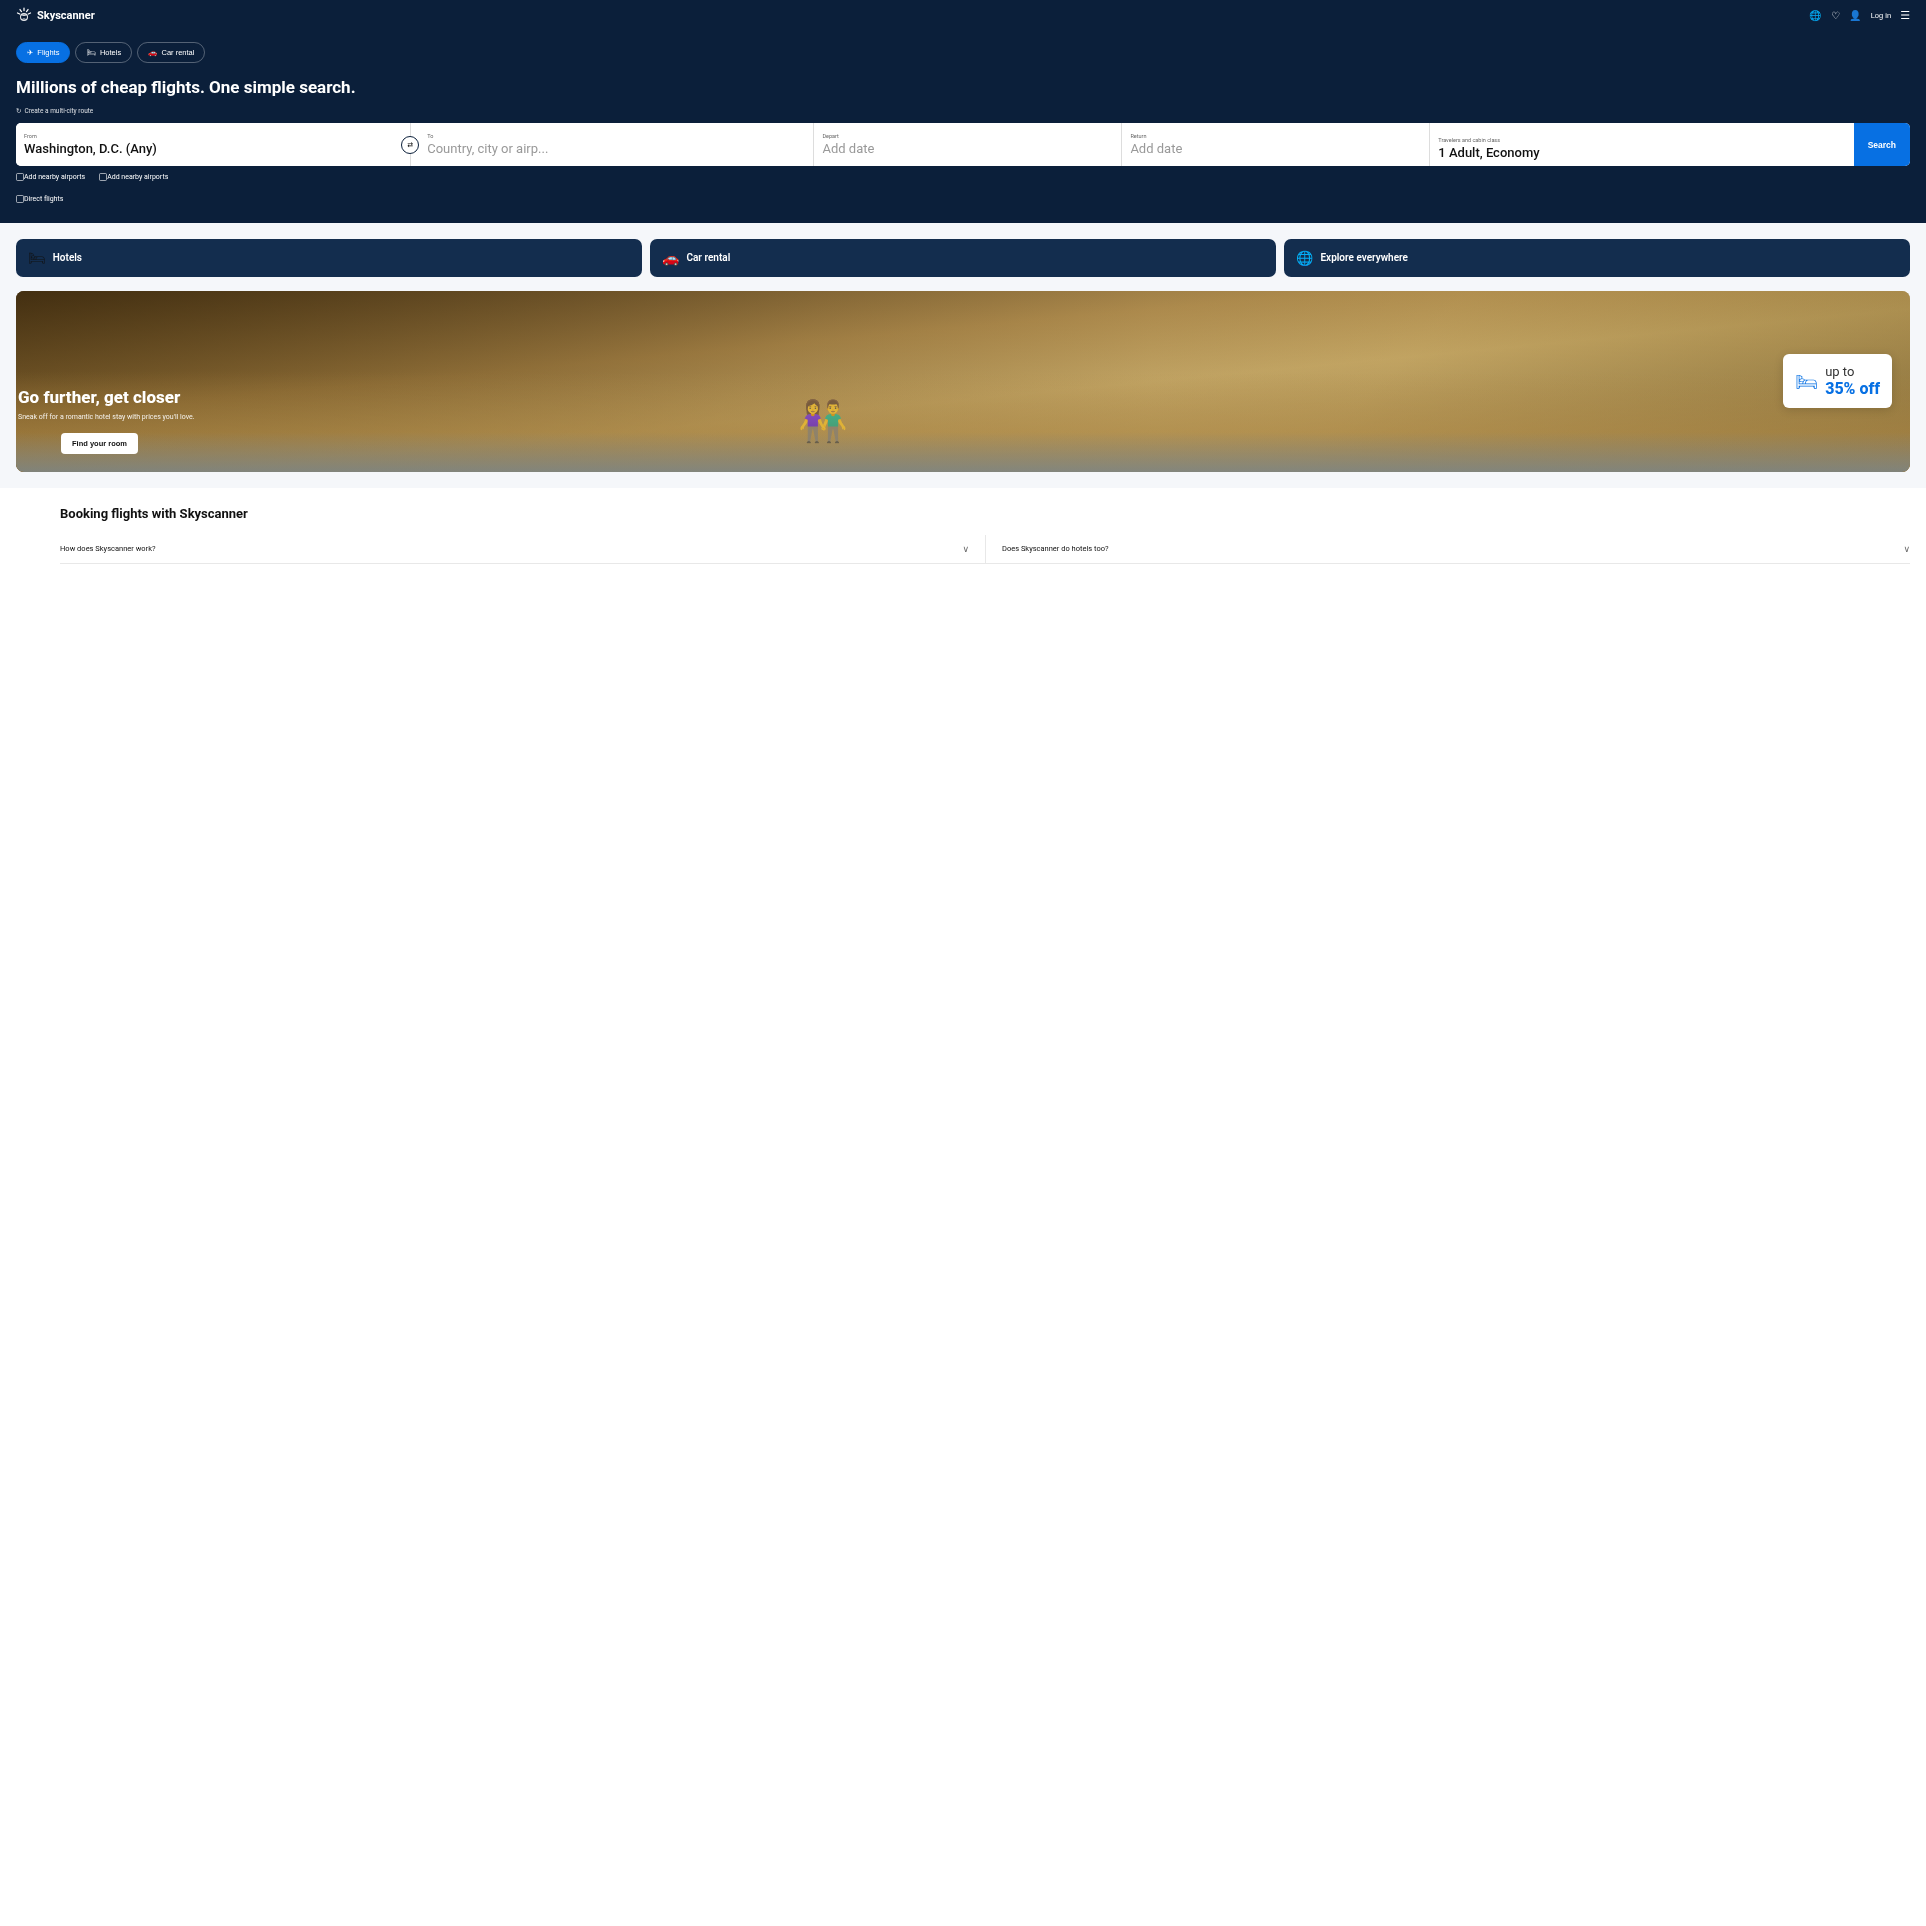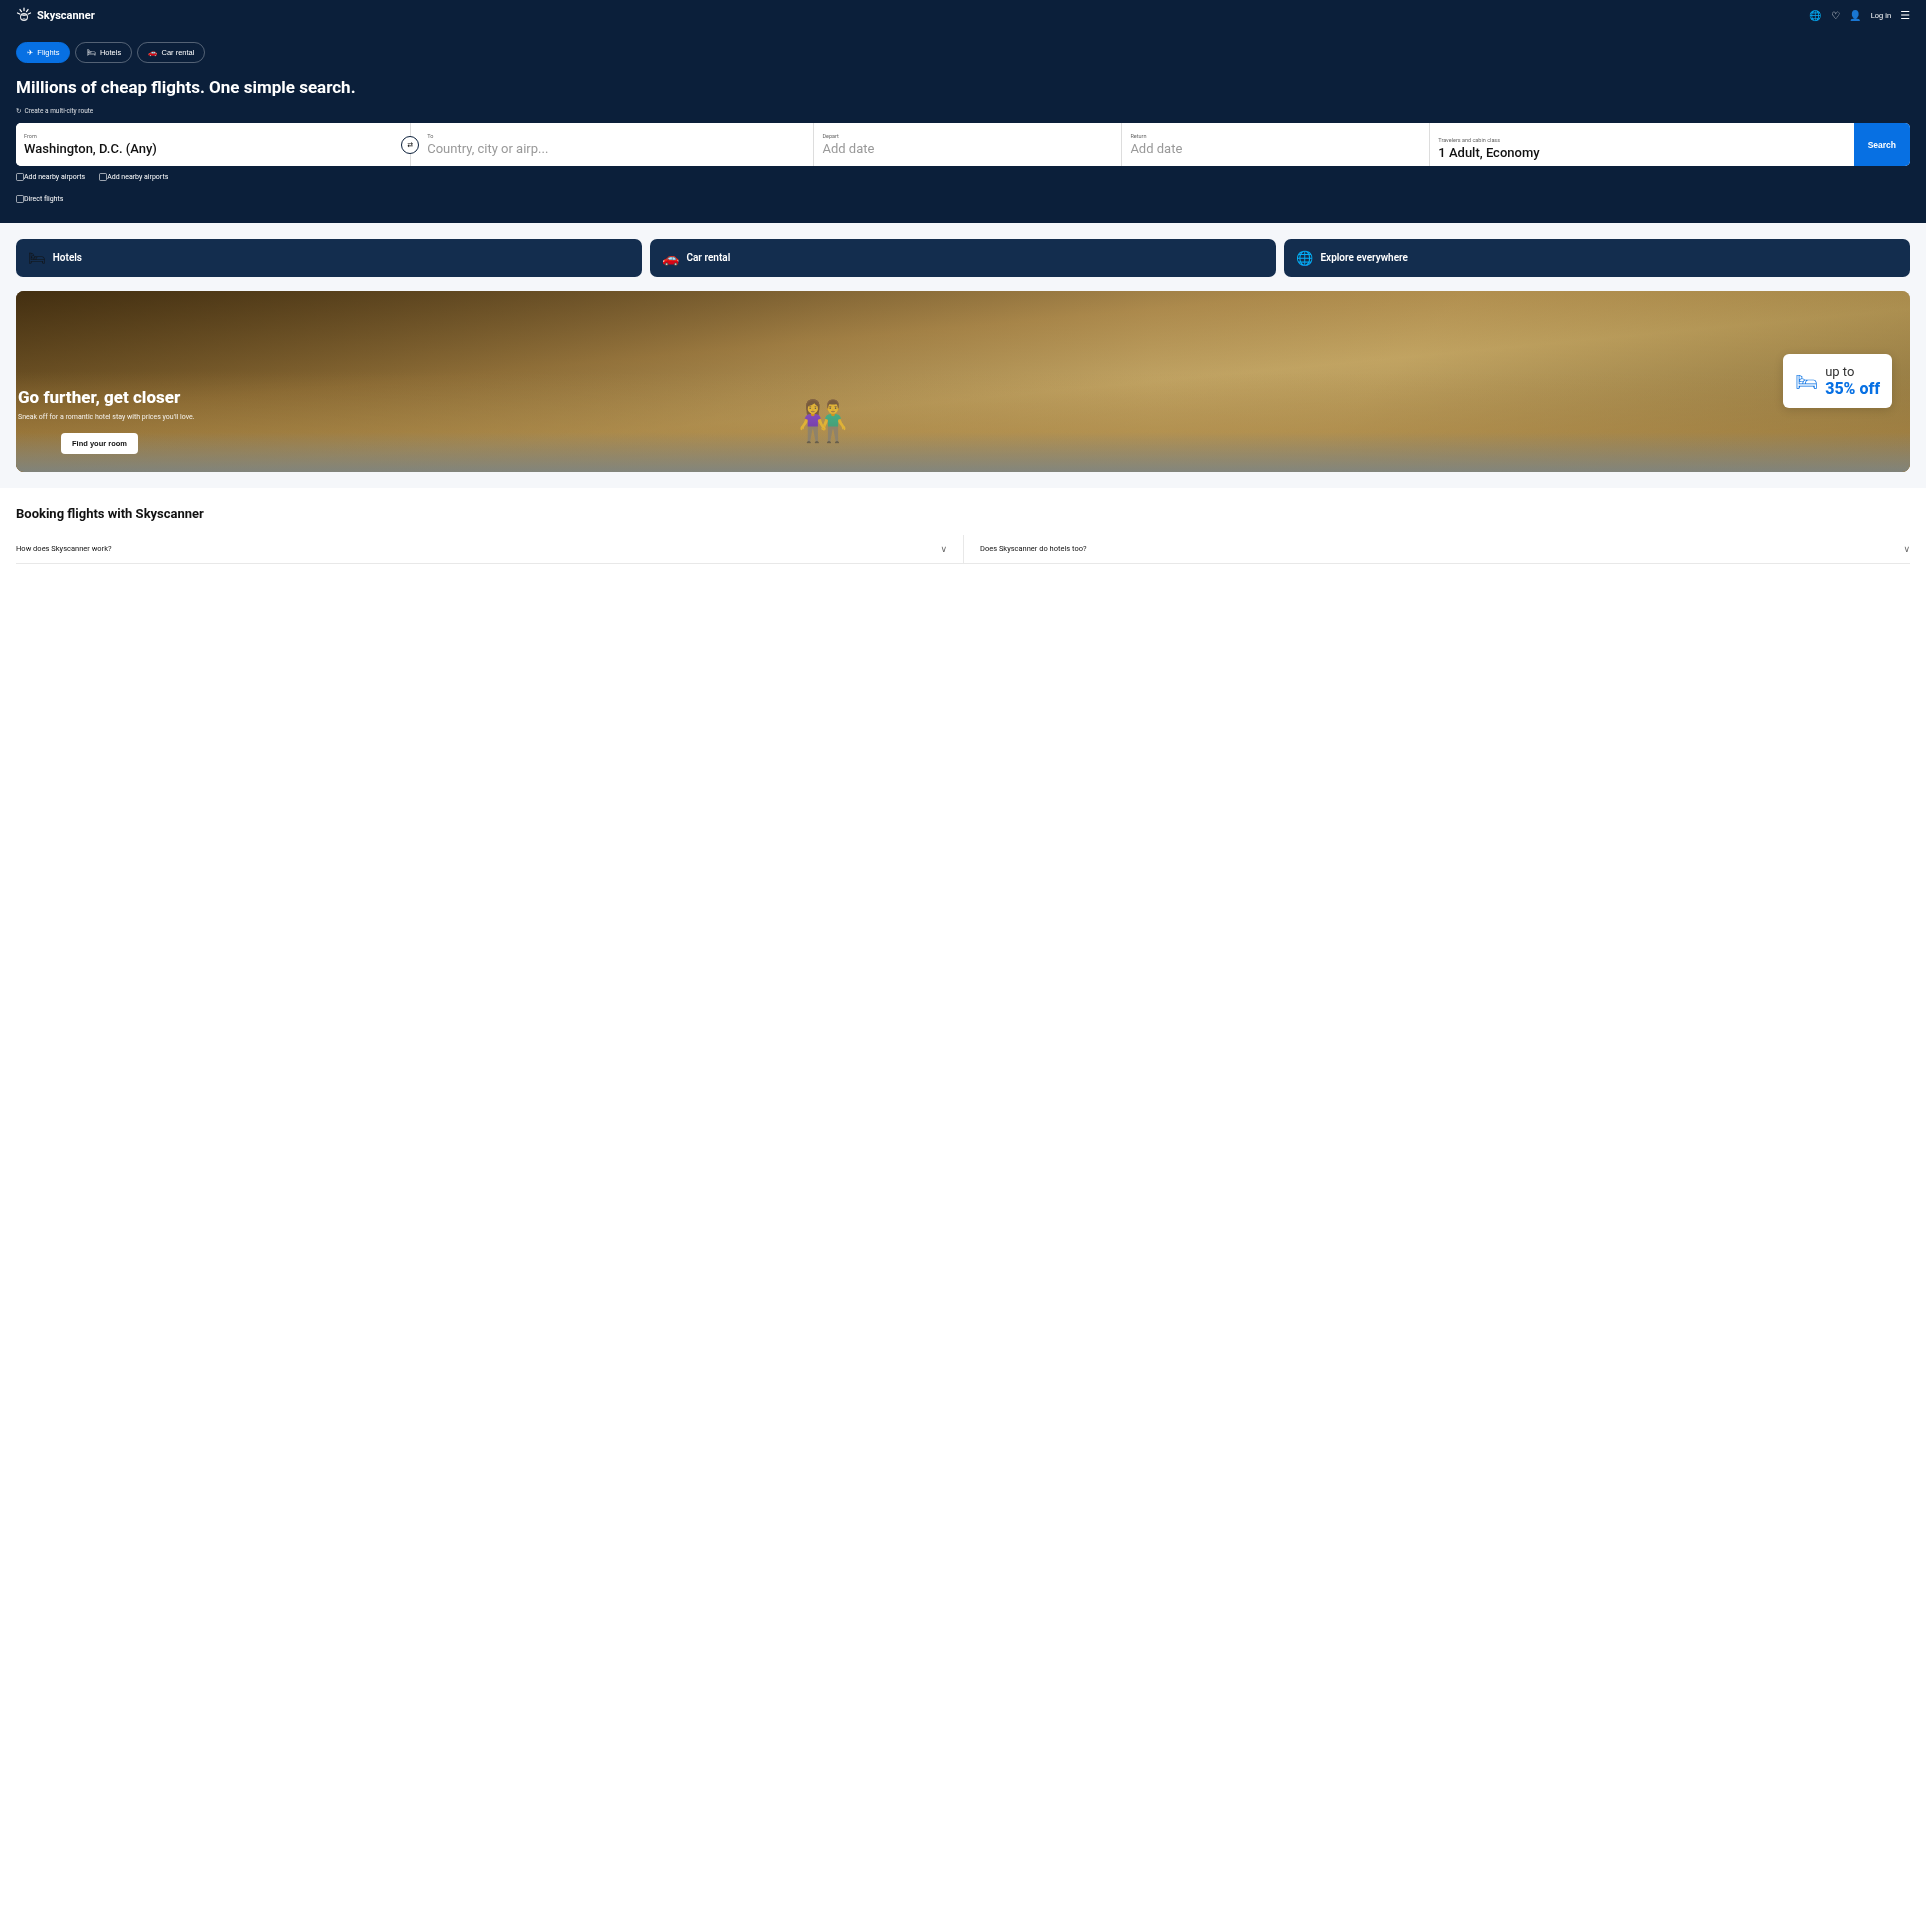--- a/index.html
+++ b/index.html
@@ -104,21 +104,21 @@
       position: absolute; right: 18px; top: 50%; transform: translateY(-50%);
       background: #fff; border-radius: 6px; padding: 10px 12px;
       display: flex; align-items: center; gap: 7px; z-index: 3;
       box-shadow: 0 2px 10px rgba(0,0,0,0.15);
     }
     .promo-badge .badge-icon { font-size: 18px; color: #0770e3; }
     .promo-badge .badge-text-small { font-size: 13px; color: #333; }
     .promo-badge .badge-text-large { font-size: 16px; font-weight: 800; color: #0770e3; }
 
     
-    .faq-section { padding: 18px 16px 12px; background: #fff; }
+    .faq-section { padding: 18px 16px 12px; background: #fff; margin-left: 44px; }
     .faq-title { font-size: 13px; font-weight: 700; margin-bottom: 14px; }
     .faq-grid { display: grid; grid-template-columns: 1fr 1fr; gap: 0; }
     .faq-item {
       display: flex; align-items: center; justify-content: space-between;
       padding: 9px 0; border-bottom: 0.5px solid #e8e8e8; cursor: pointer;
       font-size: 7.5px; color: #111;
     }
     .faq-item:nth-child(odd) { padding-right: 16px; }
     .faq-item:nth-child(even) { padding-left: 16px; border-left: 0.5px solid #e8e8e8; }
     .faq-chevron { font-size: 9px; color: #666; }

